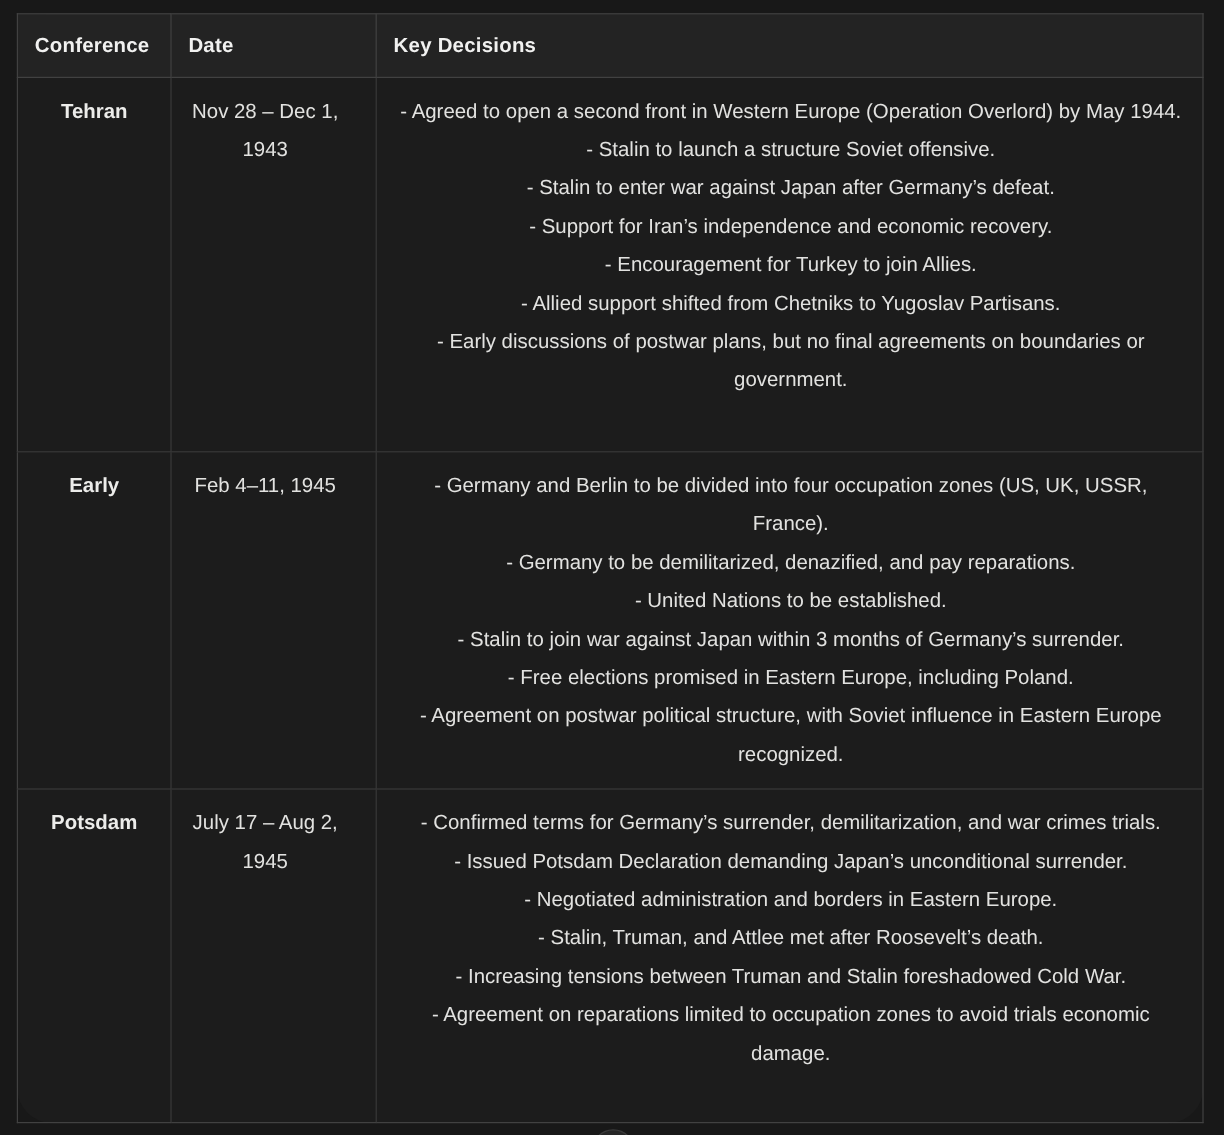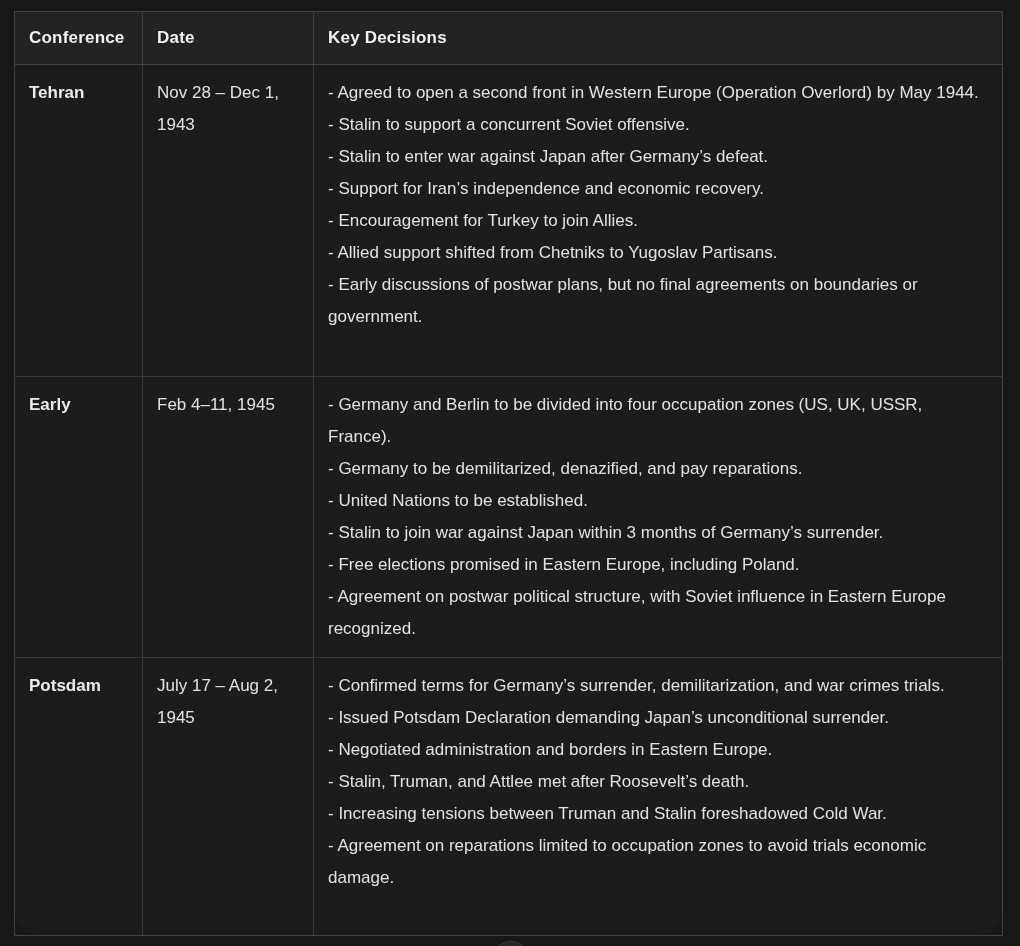--- a/index.html
+++ b/index.html
@@ -53,20 +53,21 @@
     padding: 0 14px;
     vertical-align: middle;
     letter-spacing: 0.2px;
   }
   td {
     vertical-align: top;
     padding: 12px 14px 12px 14px;
     color: #e2e2e0;
     font-size: 17px;
     line-height: 32px;
+    text-align: center;
   }
   td.cell-conference {
     font-weight: bold;
     color: #ececea;
   }
   td.cell-date {
     padding-right: 28px;
   }
   td.cell-decisions {
     padding-right: 12px;
@@ -109,21 +110,21 @@
         <th>Date</th>
         <th>Key Decisions</th>
       </tr>
     </thead>
     <tbody>
       <tr class="row-tehran">
         <td class="cell-conference">Tehran</td>
         <td class="cell-date">Nov 28 – Dec 1, 1943</td>
         <td class="cell-decisions">
             <p class="decision">- Agreed to open a second front in Western Europe (Operation Overlord) by May 1944.</p>
-            <p class="decision">- Stalin to support a concurrent Soviet offensive.</p>
+            <p class="decision">- Stalin to launch a structure Soviet offensive.</p>
             <p class="decision">- Stalin to enter war against Japan after Germany’s defeat.</p>
             <p class="decision">- Support for Iran’s independence and economic recovery.</p>
             <p class="decision">- Encouragement for Turkey to join Allies.</p>
             <p class="decision">- Allied support shifted from Chetniks to Yugoslav Partisans.</p>
             <p class="decision">- Early discussions of postwar plans, but no final agreements on boundaries or government.</p>
           </td>
       </tr>
       <tr class="row-yalta">
         <td class="cell-conference">Early</td>
         <td class="cell-date">Feb 4–11, 1945</td>

